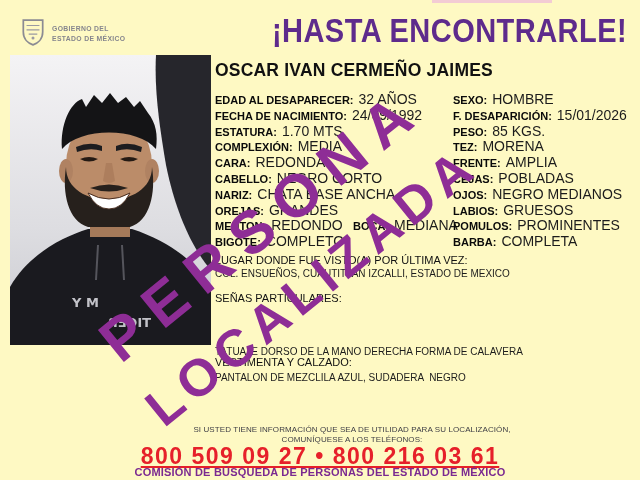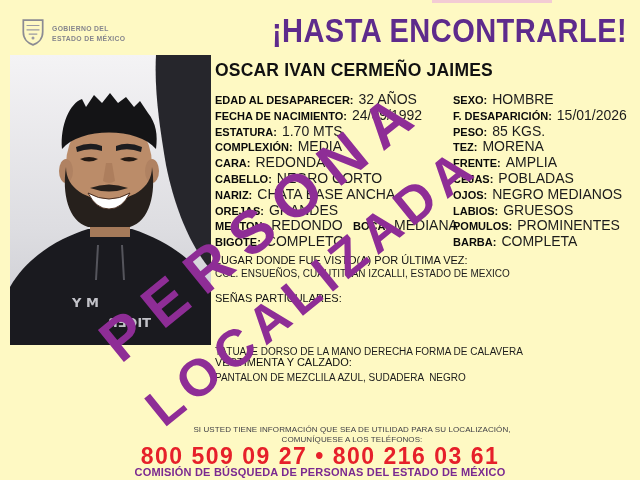--- a/index.html
+++ b/index.html
@@ -39,21 +39,21 @@
     position:absolute;left:26px;top:30px;width:520px;height:450px;
     display:flex;flex-direction:column;align-items:center;justify-content:center;
     transform:rotate(-39deg);z-index:40;pointer-events:none;text-align:center;
   }
   .wm1{font-size:60px;font-weight:800;letter-spacing:14px;color:#8e2d96;line-height:80px;white-space:nowrap;}
   .wm2{font-size:52px;font-weight:800;letter-spacing:7px;color:#8e2d96;line-height:78px;white-space:nowrap;}
   
   .finfo{position:absolute;left:0;top:425px;width:640px;text-align:center;
     font-size:8px;font-weight:500;color:#3d3d44;line-height:1.25;letter-spacing:.1px;padding-left:32px;}
   .phones{position:absolute;left:0;top:443px;width:640px;text-align:center;
-    font-size:23px;font-weight:800;color:#e6202a;letter-spacing:1.5px;white-space:nowrap;}
+    font-size:23px;font-weight:800;color:#e6202a;letter-spacing:1.5px;white-space:nowrap;text-decoration:underline;}
   .commission{position:absolute;left:0;top:466px;width:640px;text-align:center;
     font-size:11px;font-weight:800;color:#7b2990;letter-spacing:.2px;white-space:nowrap;}
 </style>
 </head>
 <body>
 
 <div class="poster">
 
   <div class="logo">
     <span>

